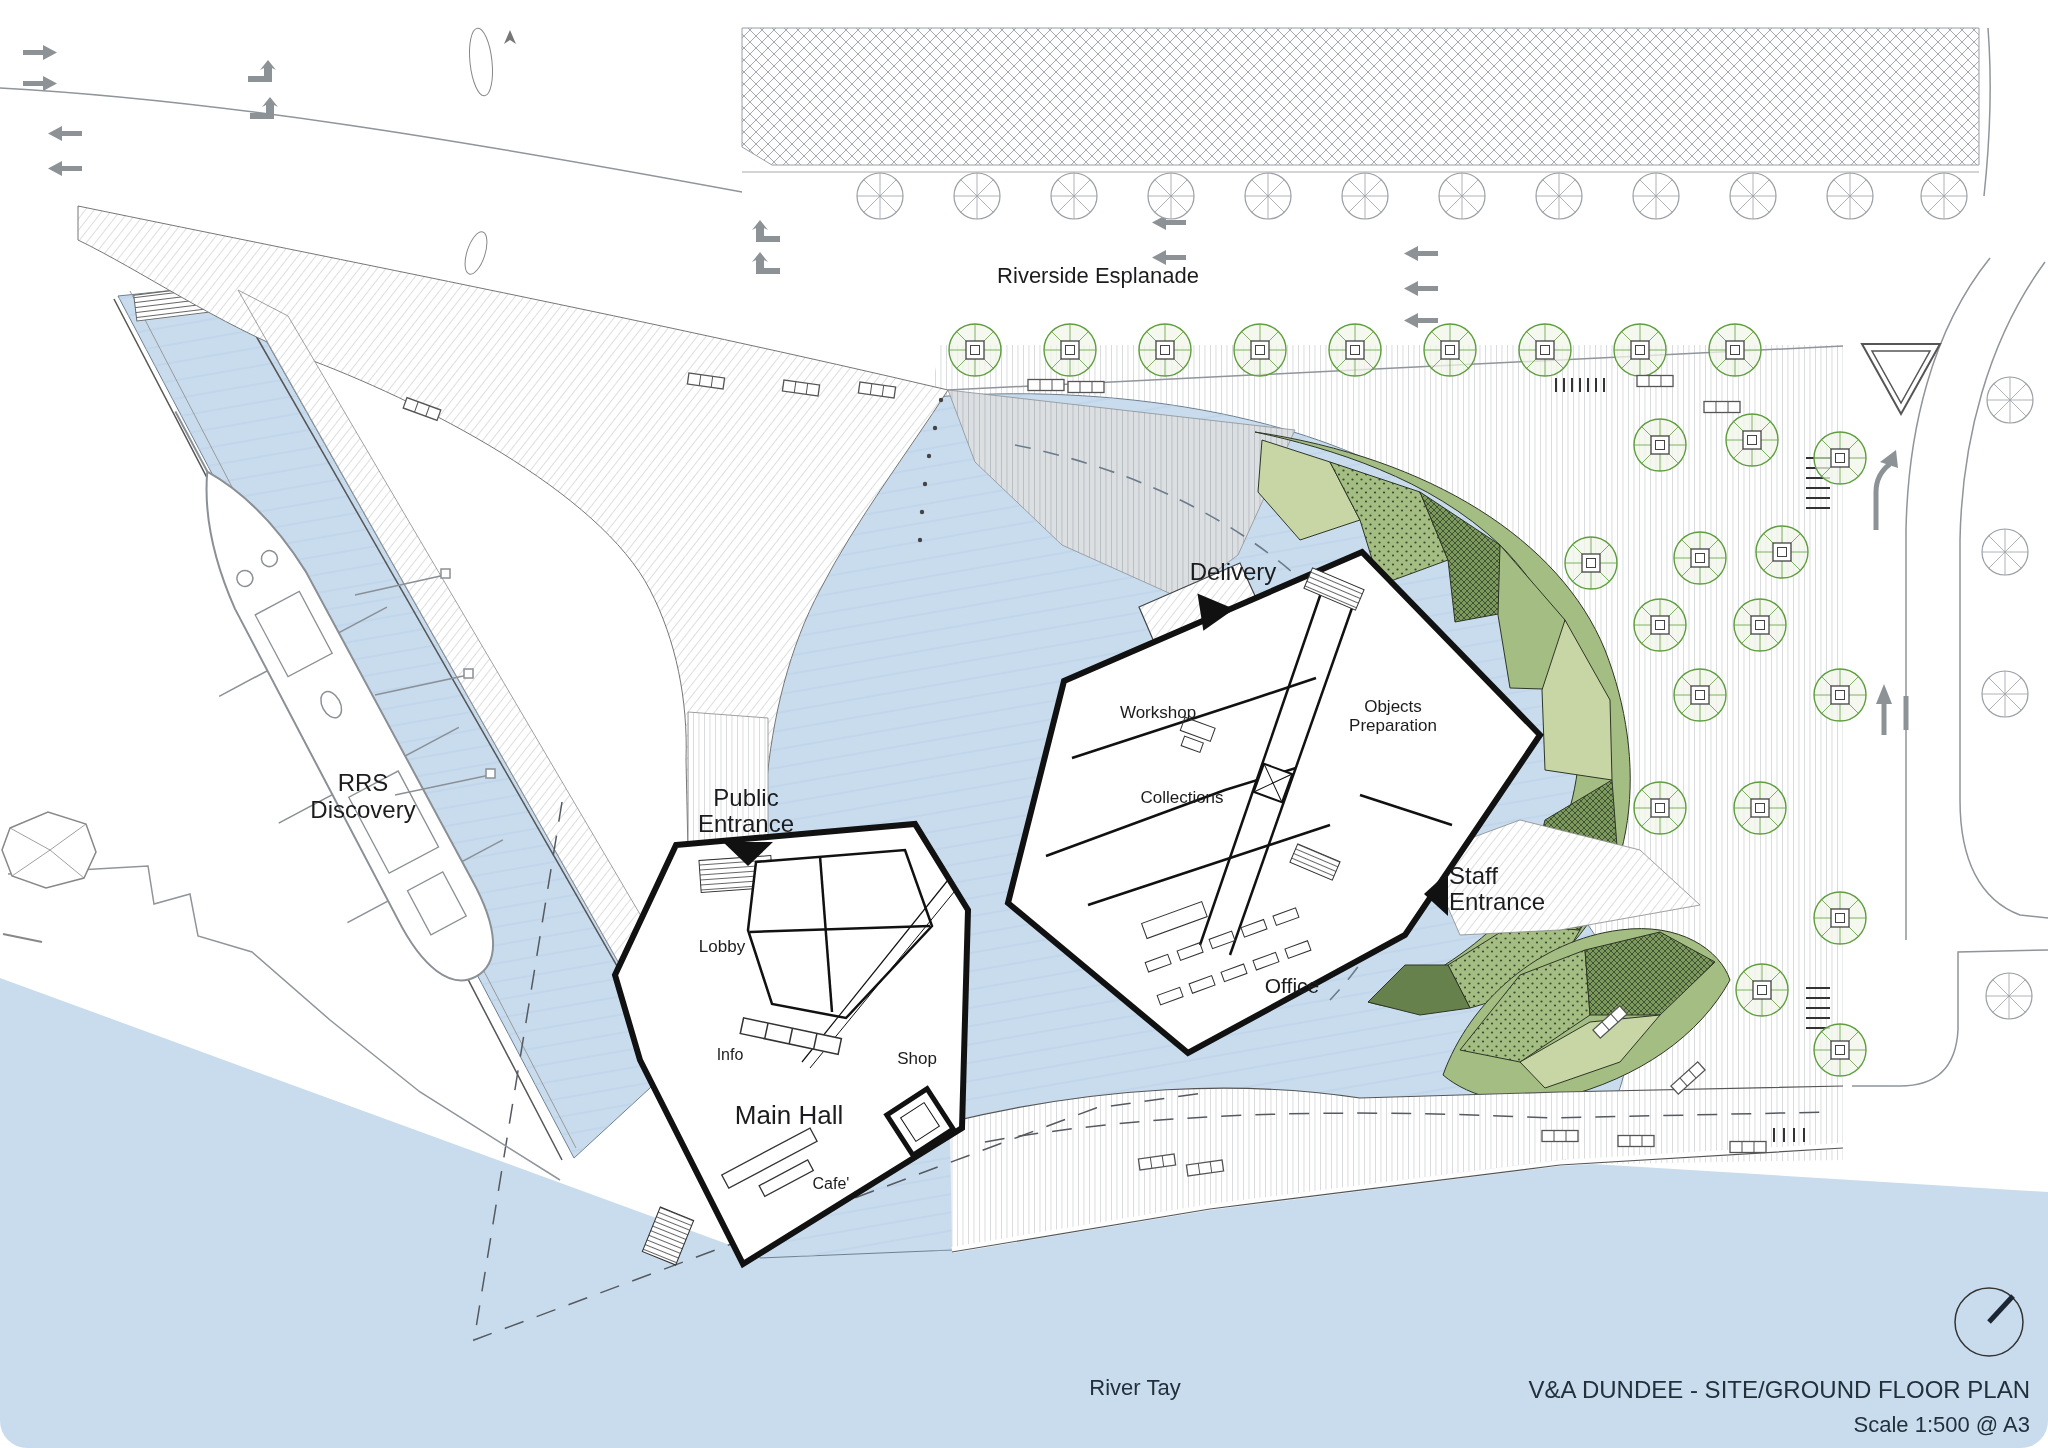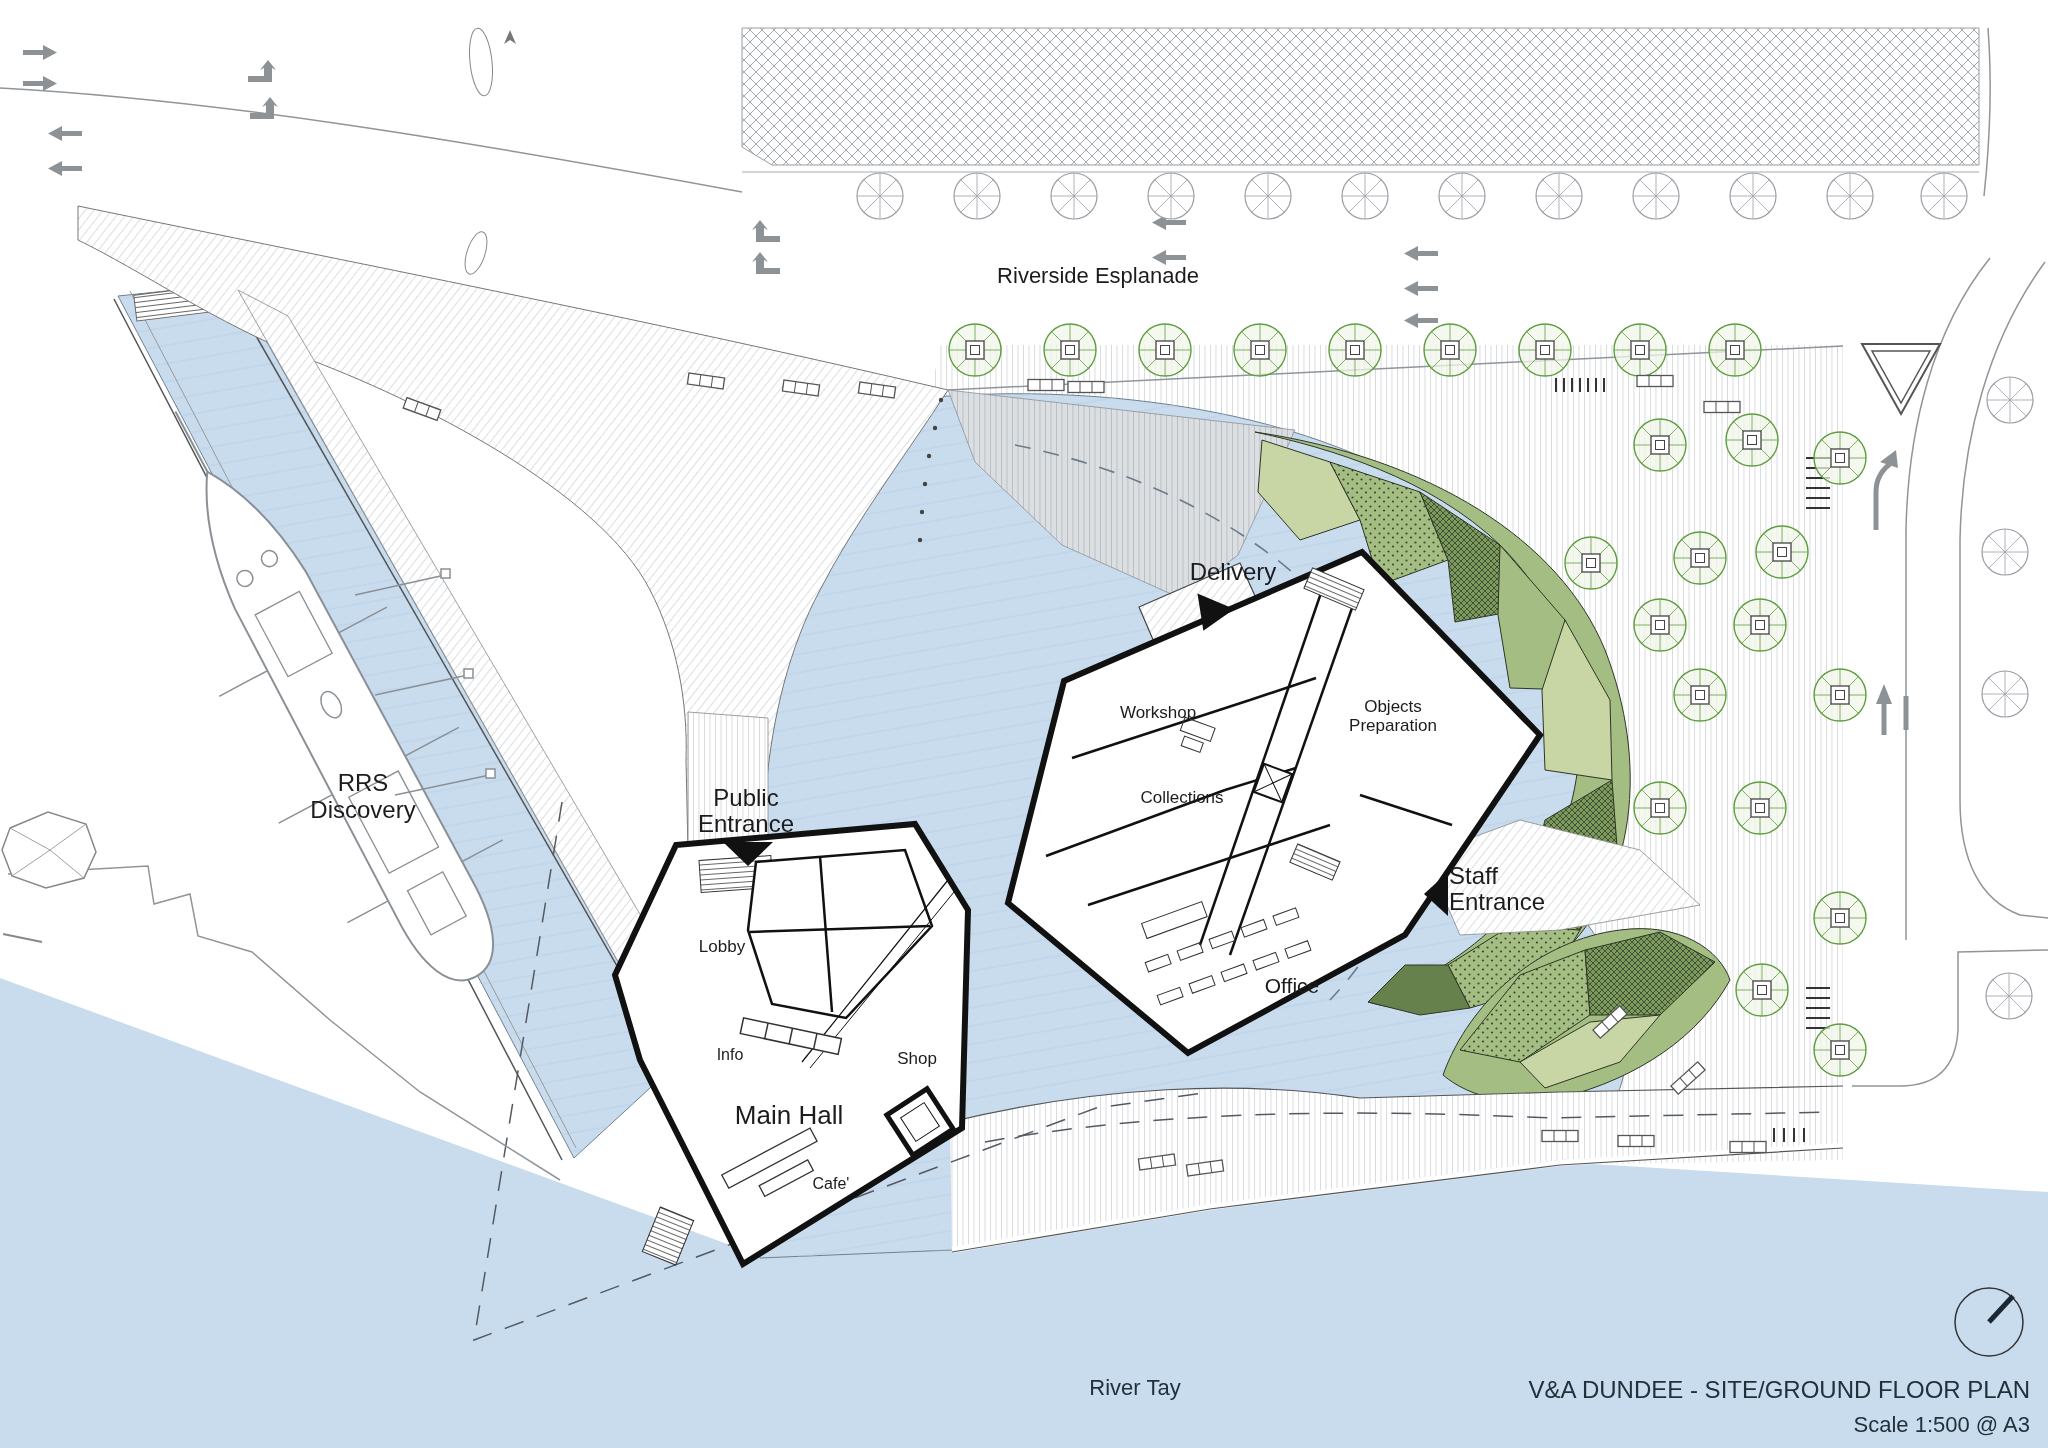--- a/index.html
+++ b/index.html
@@ -1,16 +1,16 @@
 <!DOCTYPE html>
 <html><head>
 <meta charset="utf-8">
 <style>
   html,body{margin:0;padding:0;background:#fff;}
-  .plan-wrap{width:2048px;height:1448px;position:relative;background:#ffffff;overflow:hidden;}
+  .plan-wrap{width:2048px;height:1448px;position:relative;background:#ffffff;overflow:hidden;border-radius:27px;}
   svg{display:block;}
   text{font-family:"Liberation Sans", sans-serif; fill:#1c1c1e;}
   .ctr{text-anchor:middle;}
   .end{text-anchor:end;}
   .lbl-road{font-size:22px;}
   .lbl-big{font-size:24px;}
   .lbl-room{font-size:17px;}
   .lbl-sm{font-size:16px;}
   .lbl-main{font-size:26px;}
   .lbl-office{font-size:21px;}

